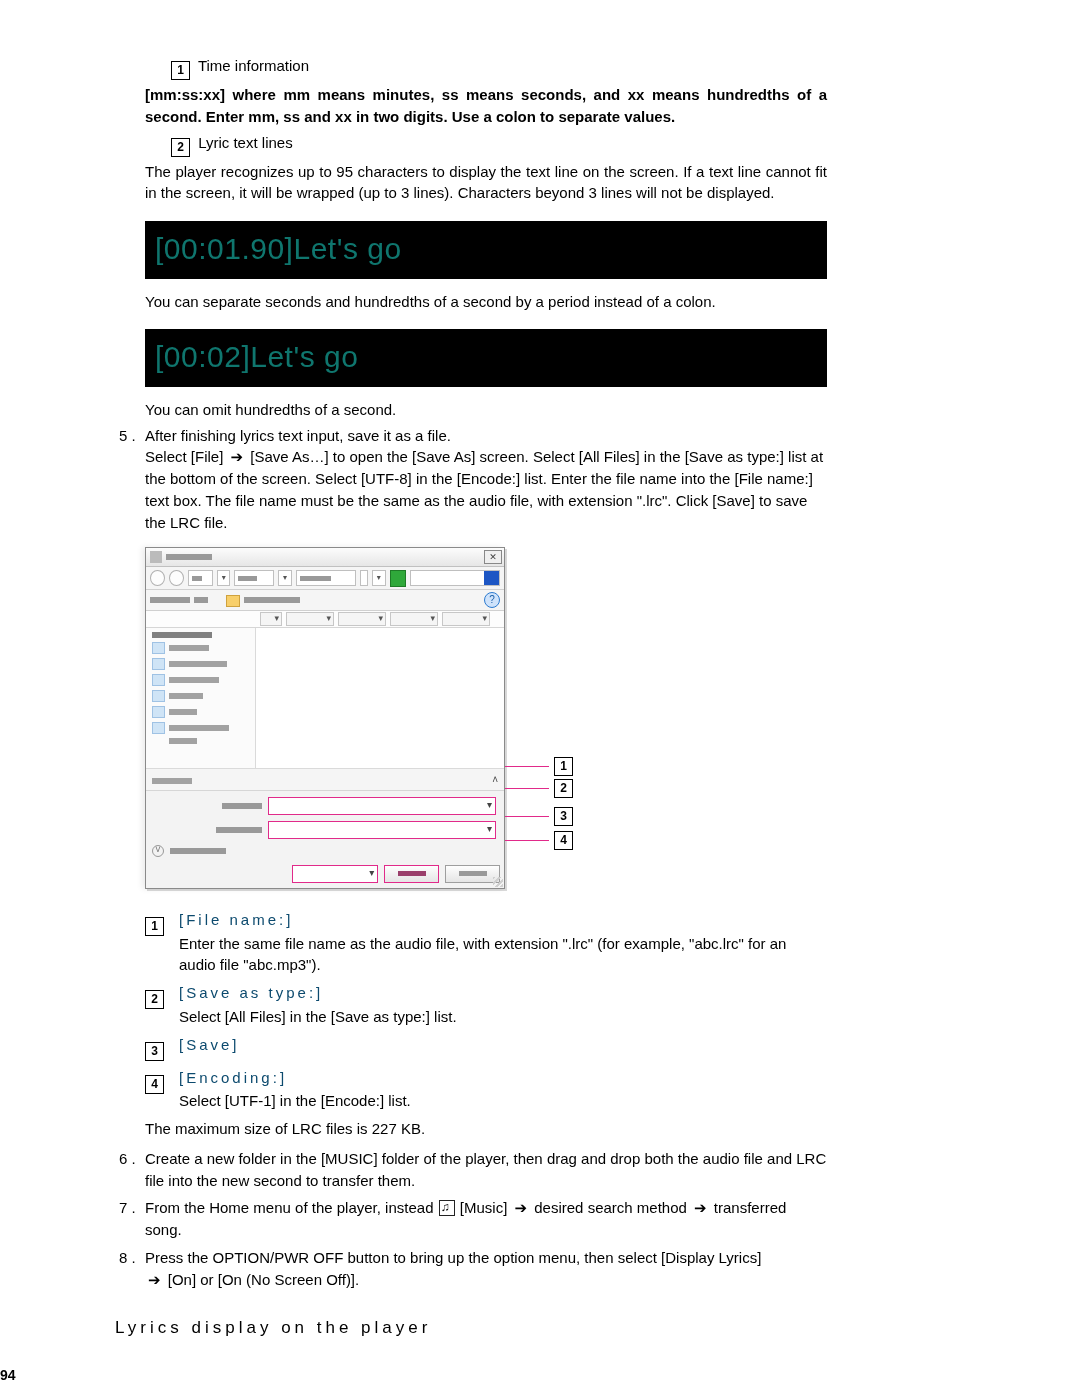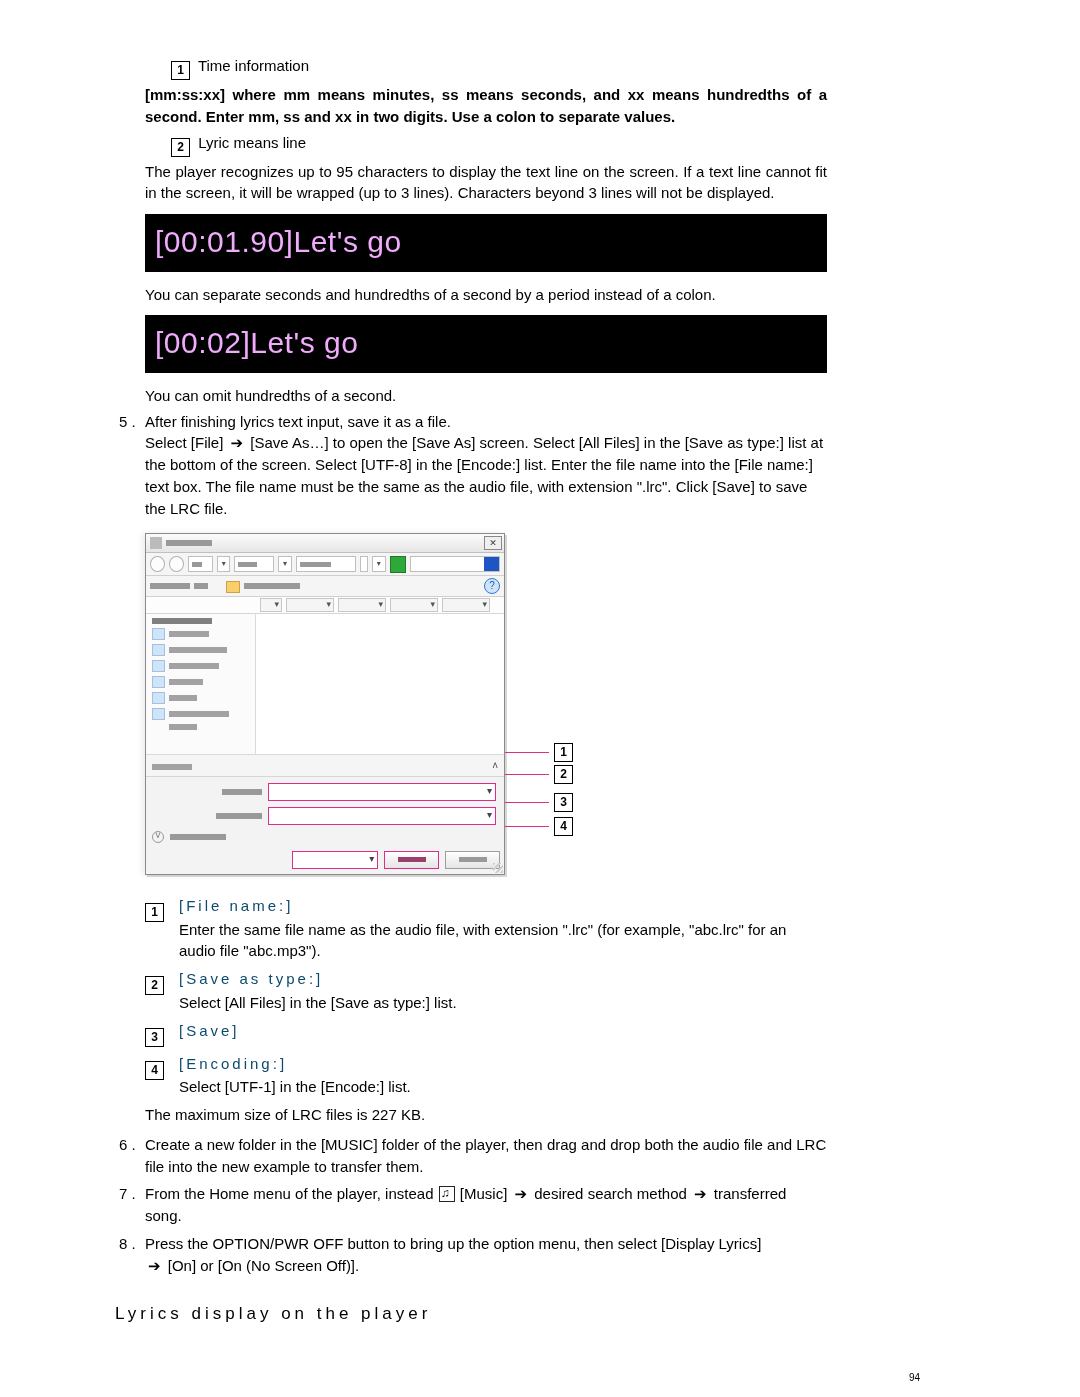--- a/index.html
+++ b/index.html
@@ -29,25 +29,25 @@
     line-height: 17px;
     vertical-align: -3px;
     margin-right: 4px;
     font-family: Arial, Helvetica, sans-serif;
   }
   .para {
     margin: 0 0 4px 0;
   }
   .black-strip {
     background: #000;
-    color: #f0abfc;
+    color: #0f766e;
     font-size: 30px;
     font-weight: normal;
     padding: 6px 10px 8px 10px;
-    margin: 10px 0 12px 0;
+    margin: 17px 0 12px 0;
     letter-spacing: 0.5px;
   }
   .ol-item {
     display: flex;
     margin: 0 0 6px 0;
   }
   .ol-num {
     flex: 0 0 26px;
   }
   .ol-body {
@@ -220,21 +220,21 @@
   .def { display: flex; margin: 6px 0; }
   .def .numcol { flex: 0 0 34px; padding-top: 2px; }
   .def .body { flex: 1; }
   .def .term { letter-spacing: 3px; color: #0c4a6e; margin-bottom: 2px; }
 
   .section-head {
     letter-spacing: 4px; font-size: 17px; margin: 26px 0 0 -30px;
   }
   .pagenum {
     position: absolute; left: 0; right: 0; bottom: 12px;
-    text-align: right; font-size: 10px;
+    text-align: left; font-size: 14px; font-weight: bold;
   }
   .music-ico {
     display: inline-block; width: 14px; height: 14px;
     border: 1px solid #222; position: relative; vertical-align: -3px;
     margin: 0 1px;
   }
   .music-ico::before {
     content: "♫"; position: absolute; left: 1px; top: -2px; font-size: 12px;
   }
 </style>
@@ -244,21 +244,21 @@
 <div class="page">
 
   <div class="para" style="margin-left:26px;">
     <span class="numbox">1</span>
     <span>Time information</span>
   </div>
   <div class="para" style="text-align:justify;font-weight:bold;">[mm:ss:xx] where mm means minutes, ss means seconds, and xx means hundredths of a second. Enter mm, ss and xx in two digits. Use a colon to separate values.</div>
 
   <div class="para" style="margin-left:26px;">
     <span class="numbox">2</span>
-    <span>Lyric means line</span>
+    <span>Lyric text lines</span>
   </div>
   <div class="para" style="text-align:justify;">The player recognizes up to 95 characters to display the text line on the screen. If a text line cannot fit in the screen, it will be wrapped (up to 3 lines). Characters beyond 3 lines will not be displayed.</div>
 
   <div class="black-strip">[00:01.90]Let's go</div>
   <div class="para">You can separate seconds and hundredths of a second by a period instead of a colon.</div>
 
   <div class="black-strip">[00:02]Let's go</div>
   <div class="para">You can omit hundredths of a second.</div>
 
   <div class="ol-item" style="margin-left:-26px;">
@@ -427,21 +427,21 @@
         <div class="term">[Encoding:]</div>
         <div>Select [UTF-1] in the [Encode:] list.</div>
       </div>
     </div>
   </div>
 
   <div class="para">The maximum size of LRC files is 227 KB.</div>
 
   <div class="ol-item" style="margin-left:-26px; margin-top:8px;">
     <div class="ol-num">6 .</div>
-    <div class="ol-body">Create a new folder in the [MUSIC] folder of the player, then drag and drop both the audio file and LRC file into the new example to transfer them.</div>
+    <div class="ol-body">Create a new folder in the [MUSIC] folder of the player, then drag and drop both the audio file and LRC file into the new second to transfer them.</div>
   </div>
 
   <div class="ol-item" style="margin-left:-26px;">
     <div class="ol-num">7 .</div>
     <div class="ol-body">
       <span>From the Home menu of the player, instead </span>
       <span class="music-ico"></span>
       <span>[Music]  </span>
       <span class="arrow">➔</span>
       <span>  desired search method  </span>

